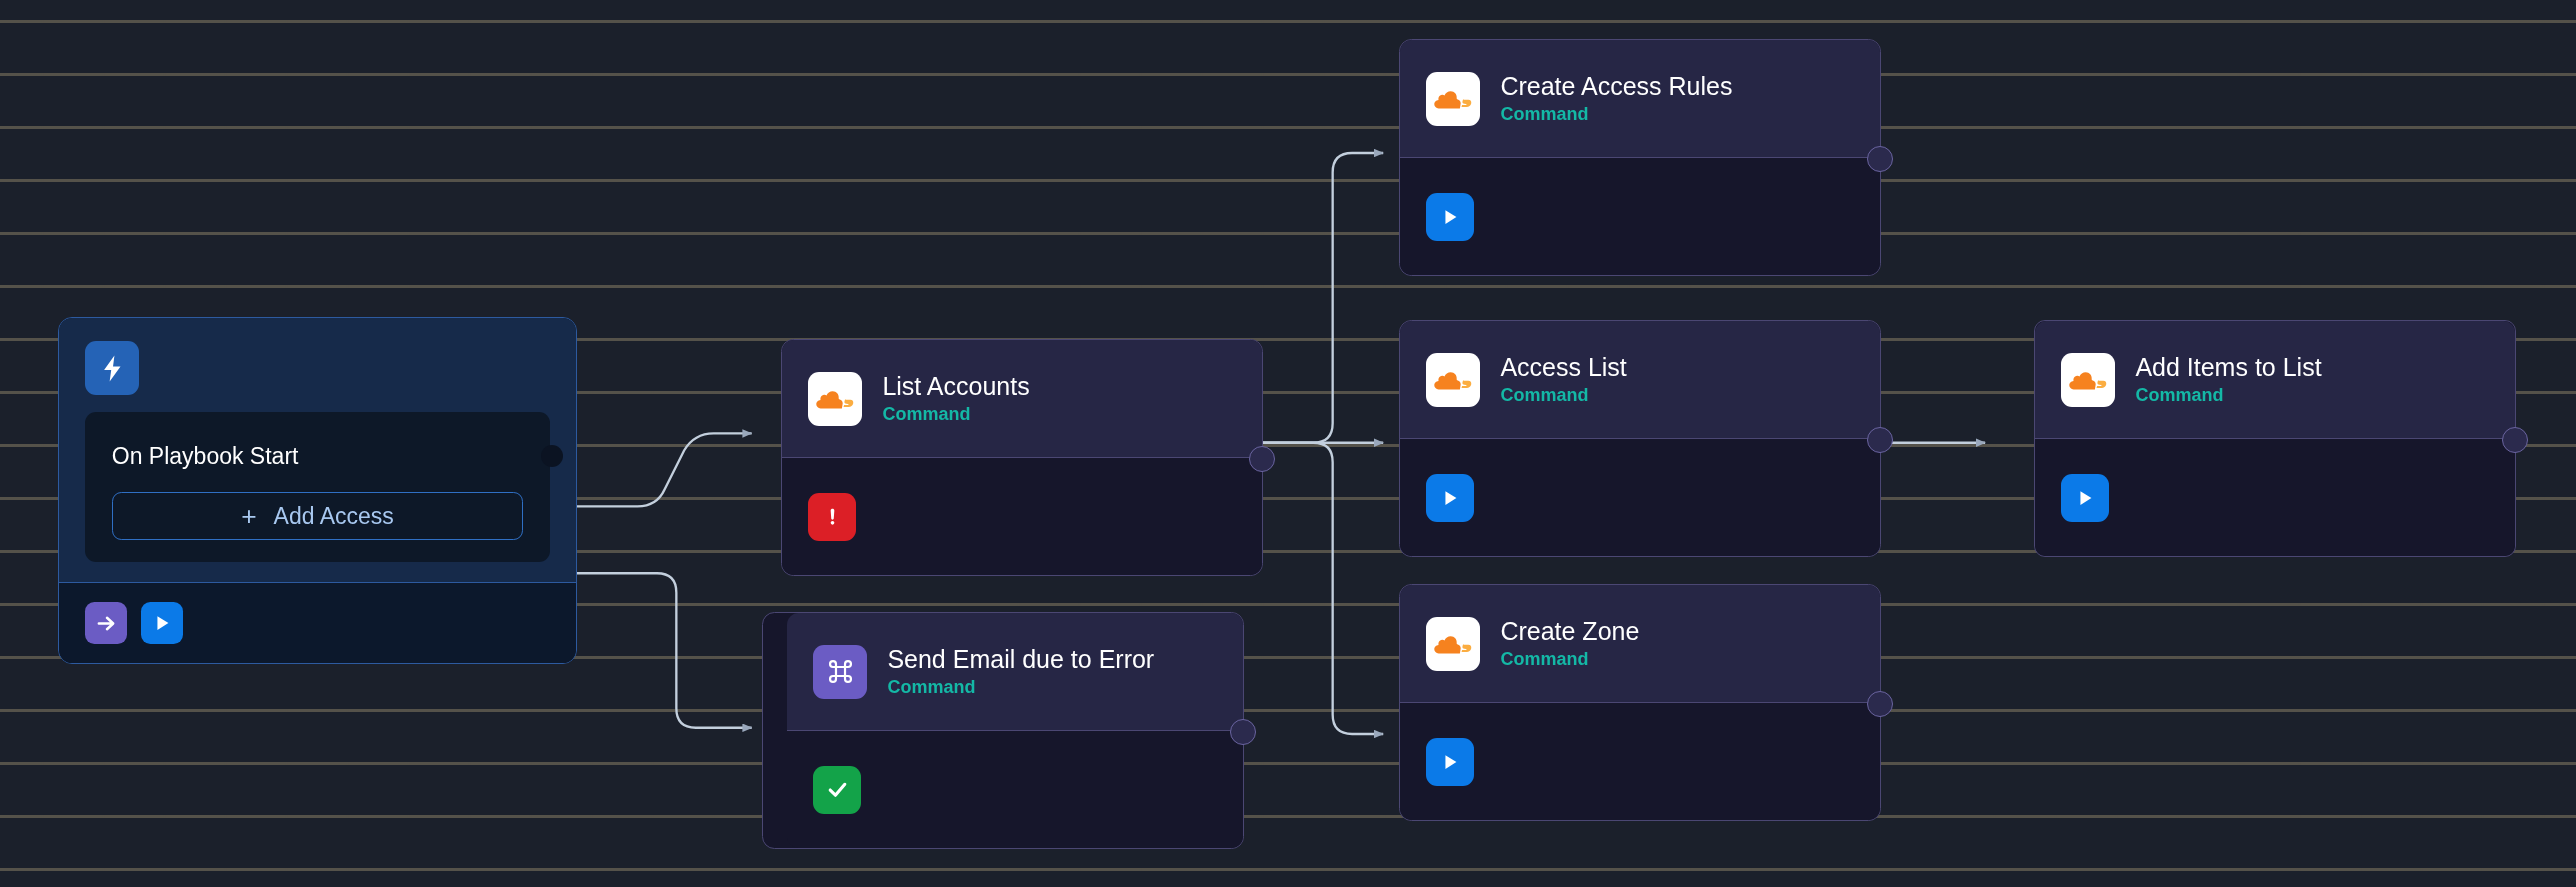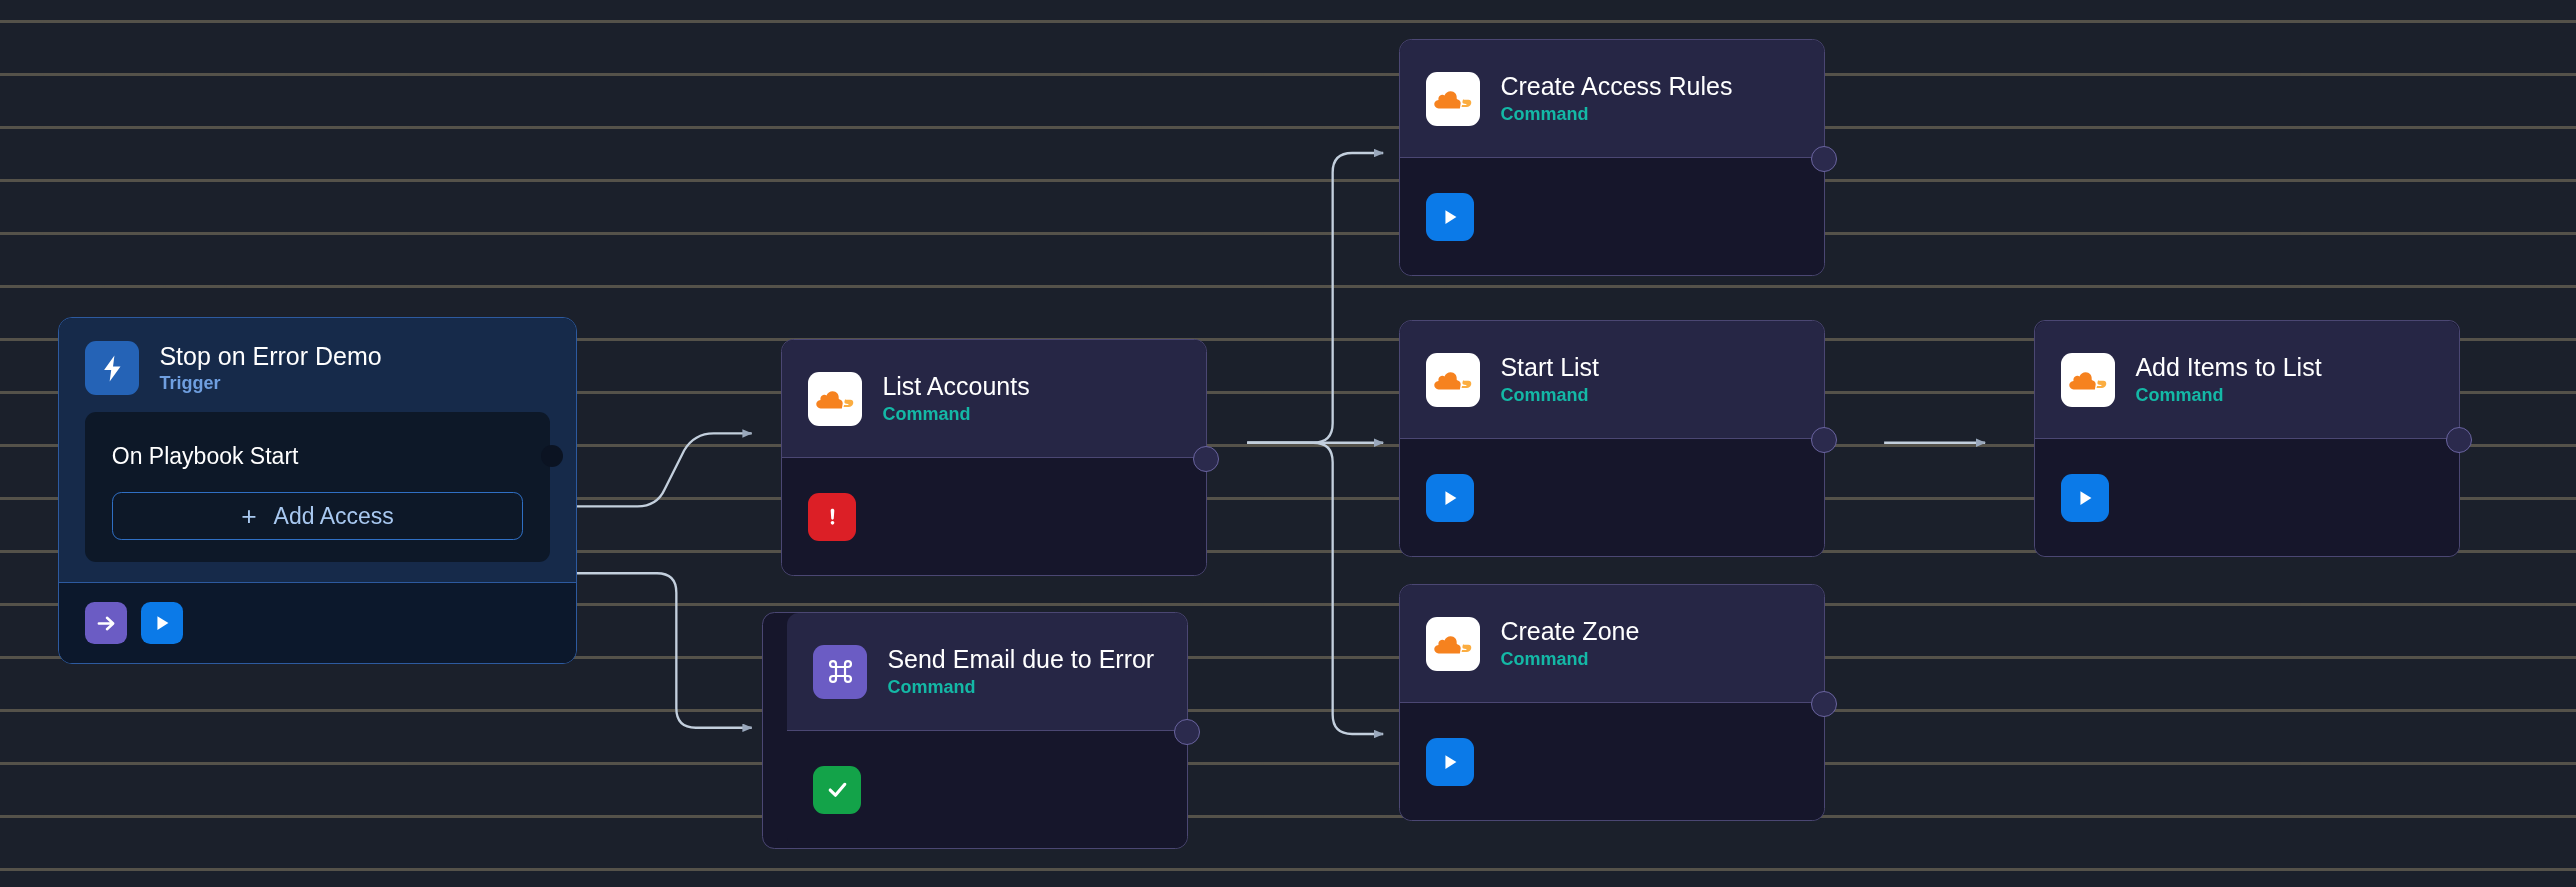--- a/index.html
+++ b/index.html
@@ -38,21 +38,21 @@
   #edges { position:absolute; left:0; top:0; width:2576px; height:887px; pointer-events:none; z-index:2; }
 
   
   .node {
     position:absolute;
     border-radius:12.4px;
     z-index:5;
   }
 
   
-  .cmd-node { width:426px; background:#16162b; border:0.8px solid #4b4773; border-radius:12.4px; overflow:visible; }
+  .cmd-node { width:482px; background:#16162b; border:0.8px solid #4b4773; border-radius:12.4px; overflow:visible; }
   .cmd-head {
     background:#262645;
     border-bottom:1.6px solid #4b4773;
     border-radius:11.7px 11.7px 0 0;
     height:118px;
     display:flex; align-items:center;
     padding:0 26.4px;
     gap:20px;
   }
   .cmd-body { height:117px; display:flex; align-items:center; padding:0 26.4px; border-radius:0 0 11.7px 11.7px; background:#16162b; }
@@ -157,24 +157,20 @@
 
   <div class="node trigger-node" style="left:58px; top:317px;">
 
     <div class="trig-top">
       <div class="trig-head">
         <div class="app-icon blue">
           <svg width="31" height="31" viewBox="0 0 24 24" aria-hidden="true">
             <path d="M13.5 2 L5.5 13.2 L11 13.2 L9.8 22 L18.2 10.4 L12.4 10.4 Z" fill="#ffffff"></path>
           </svg>
         </div>
-        <div class="node-titles">
-          <div class="node-title">Stop on Error Demo</div>
-          <div class="node-sub trigger-sub">Trigger</div>
-        </div>
       </div>
 
       <div class="trig-panel">
         <div class="trig-row">
           <span class="trig-row-label">On Playbook Start</span>
           <span class="trig-port"></span>
         </div>
         <div class="add-trigger-btn">
           <span class="add-trigger-plus">+</span>
           <span>Add Access</span>
@@ -267,21 +263,21 @@
 
   <div class="node cmd-node" style="left:1399px; top:320px;">
     <div class="cmd-head">
       <div class="app-icon white">
         <svg width="40" height="40" viewBox="0 0 64 64" aria-hidden="true">
           <path d="M44 41c1.2-3.9-.6-7.7-4.3-8.4-1.3-.2-2-1-1.8-2.3.7-6-3.6-10.9-9.6-10.9-4.5 0-8.4 2.8-9.9 6.9-1.1-.8-2.5-1.2-4-1-3.2.4-5.7 3.1-5.8 6.3 0 .7.1 1.4.3 2C4.3 34.2 2 36.9 2 40.1 2 43.9 5.1 47 8.9 47H43c.4-1.9.6-3.7 1-6z" fill="#f6821f"></path>
           <path d="M49.5 32.6c-.4 0-.8 0-1.1.1-.2 0-.4.2-.5.5l-.7 2.5c-.3 1.1-.2 2.1.4 2.8.5.7 1.4 1.1 2.6 1.2l2.5.2c.7.1 1.1.4 1 .9-.1.5-.6.9-1.3.9H47c-.3 0-.6.2-.7.5l-.6 2c-.1.2 0 .4.3.4h7.9c3.4 0 6.4-2.3 7.2-5.6.8-3.3-1.1-5.9-4.6-5.9h-7z" fill="#fbad41"></path>
         </svg>
       </div>
       <div class="node-titles">
-        <div class="node-title">Start List</div>
+        <div class="node-title">Access List</div>
         <div class="node-sub">Command</div>
       </div>
     </div>
     <div class="cmd-body">
       <div class="status-badge badge-blue">
         <svg width="22" height="22" viewBox="0 0 24 24" aria-hidden="true">
           <path d="M7 4.5 L19 12 L7 19.5 Z" fill="#ffffff"></path>
         </svg>
       </div>
     </div>

